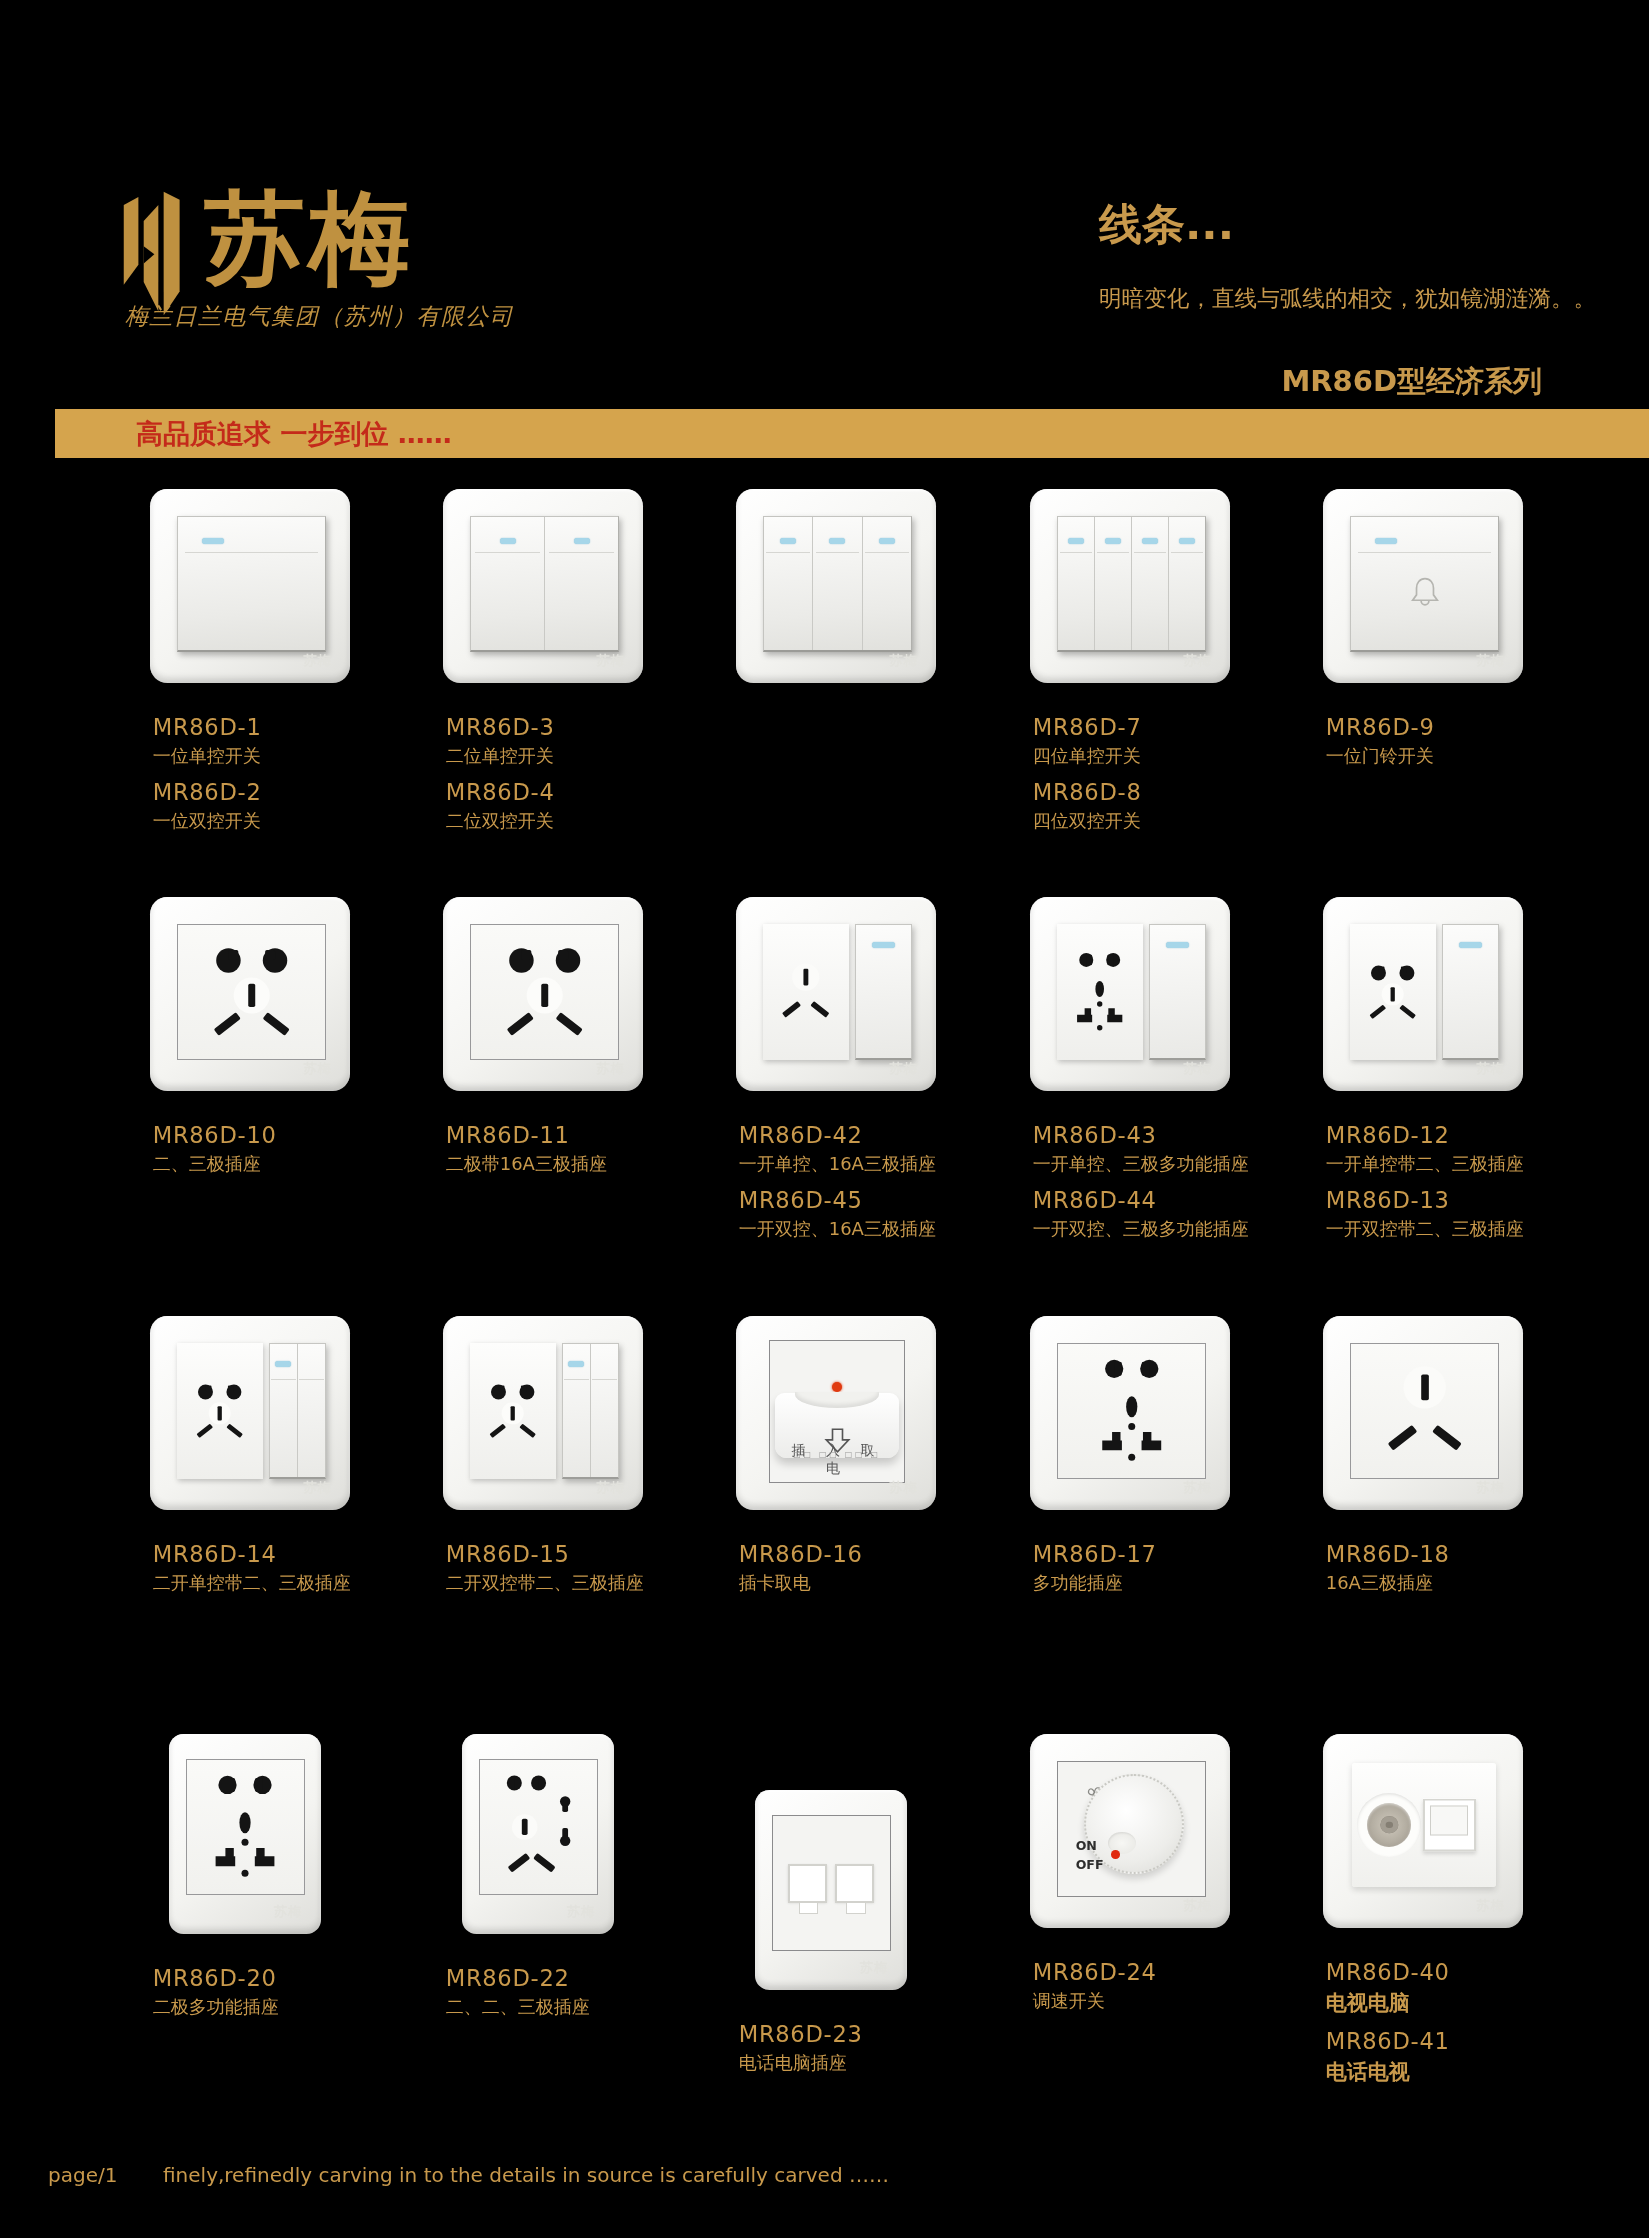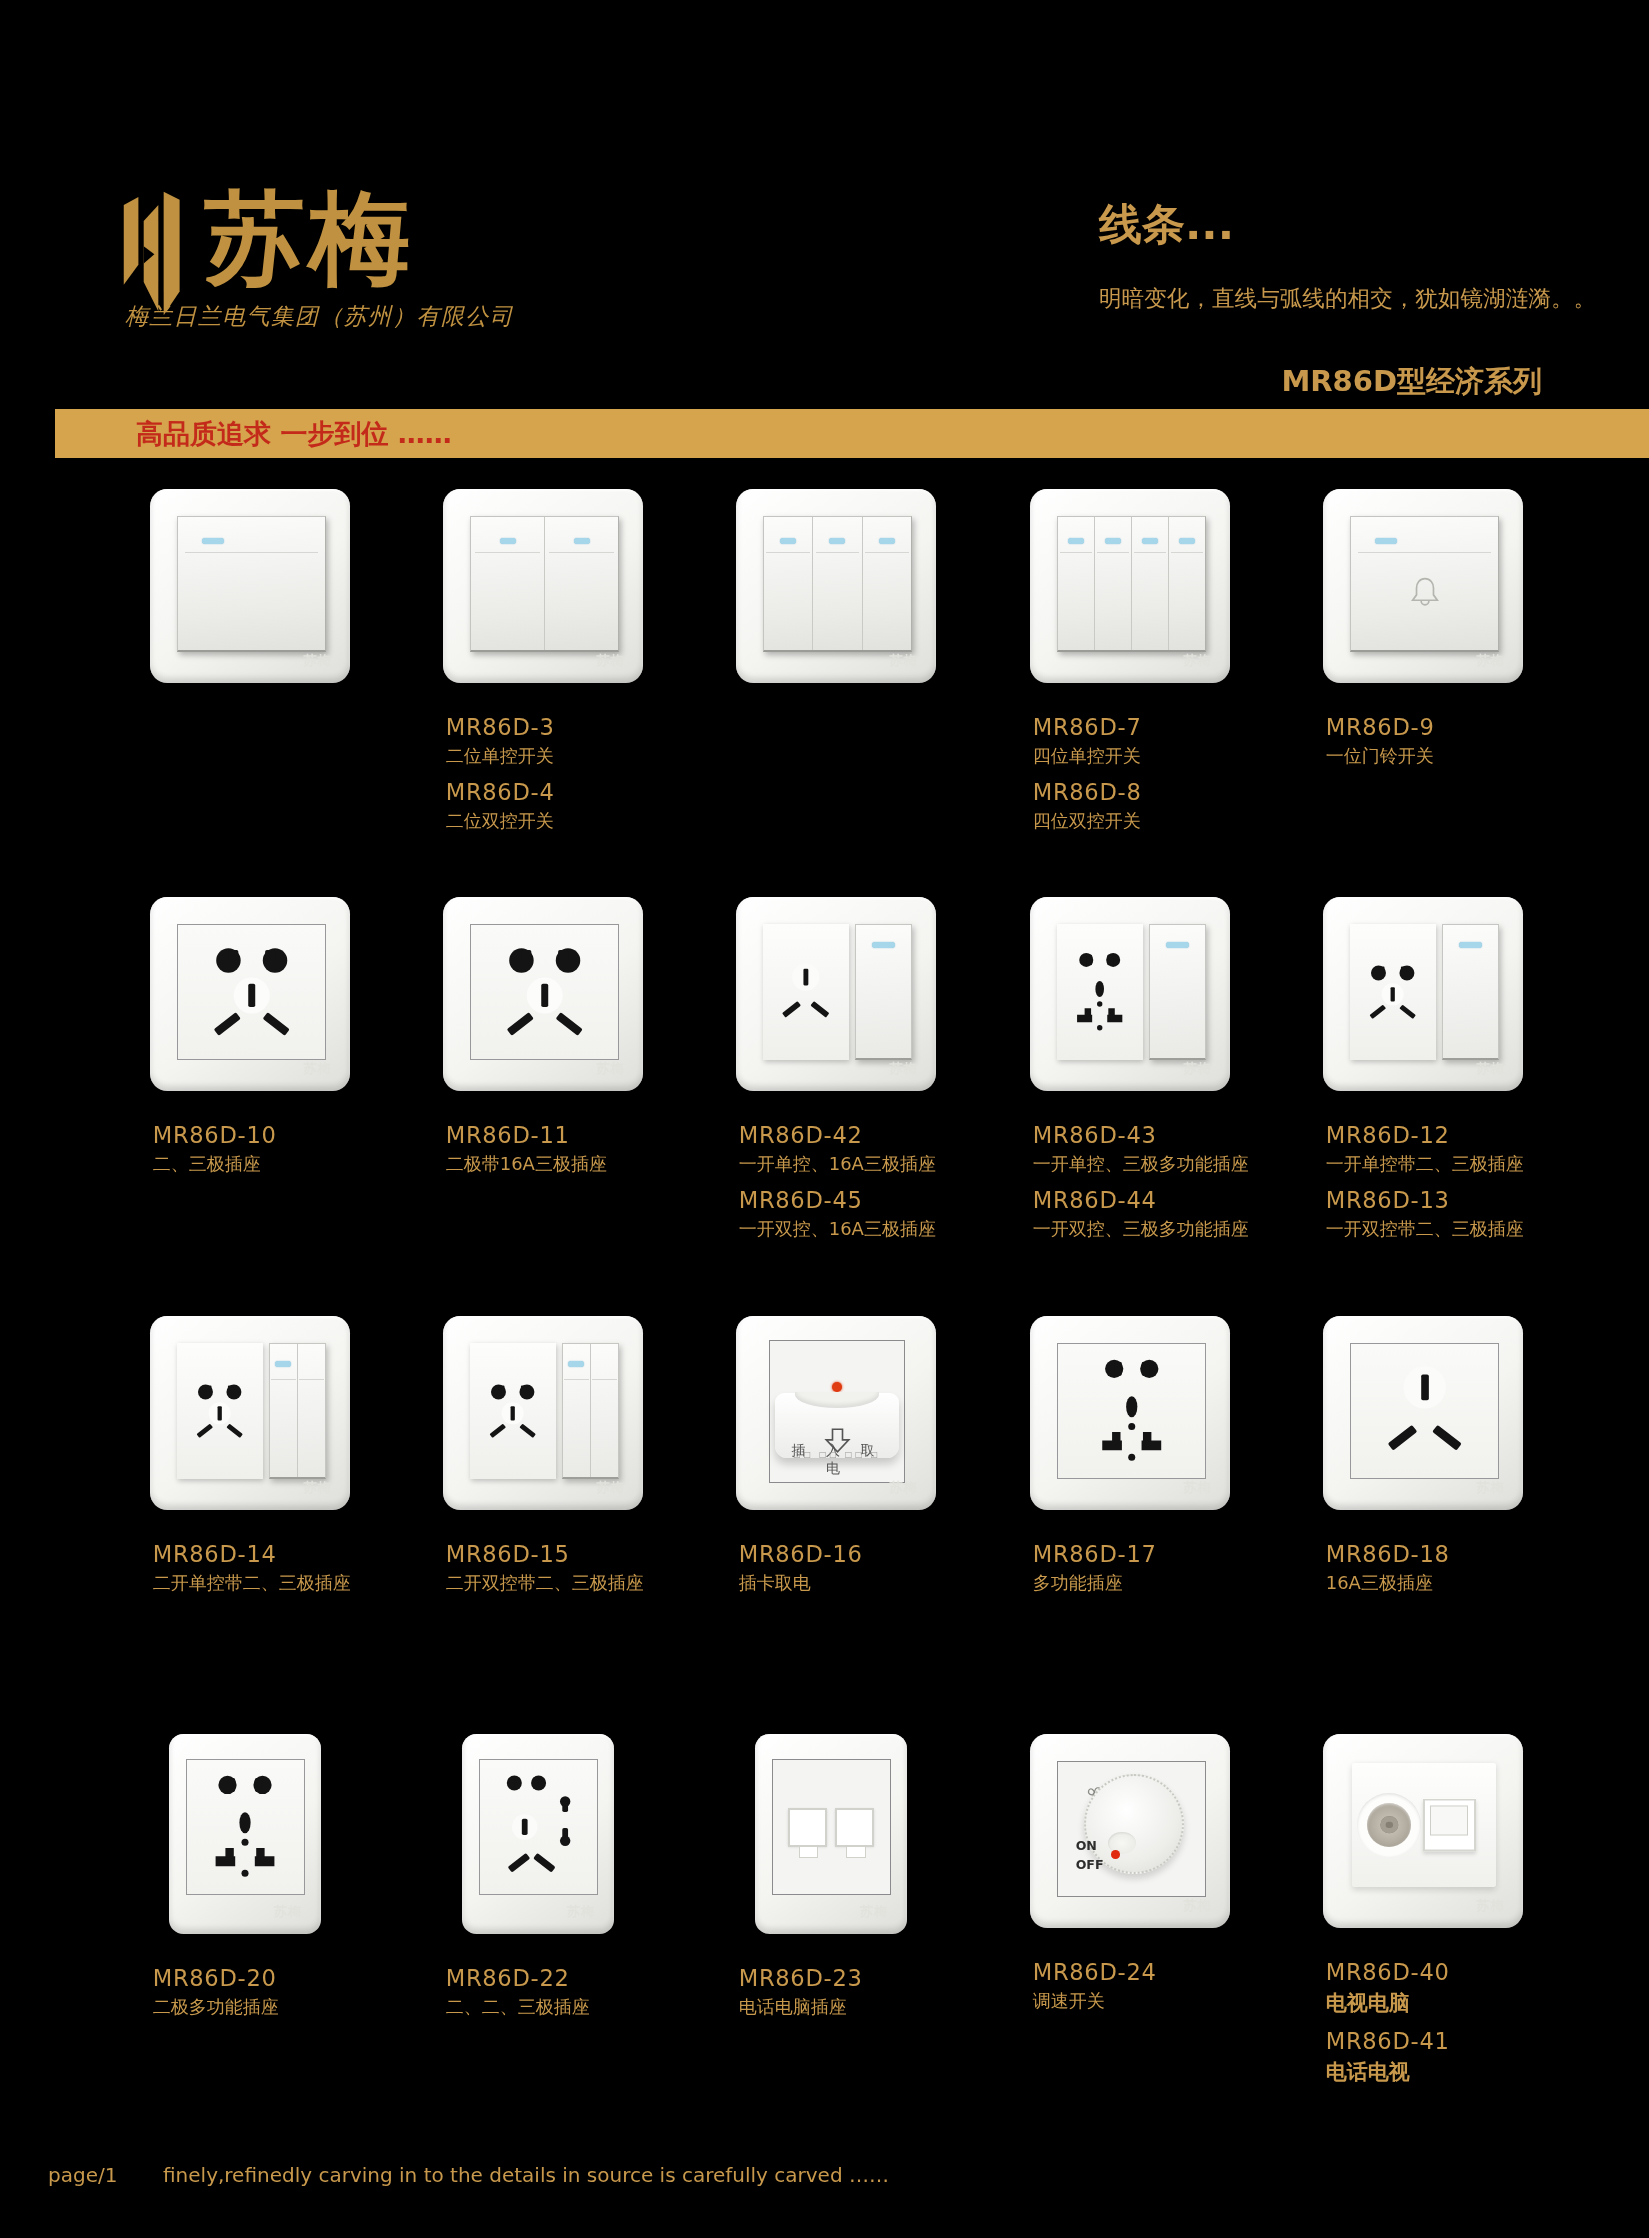--- a/index.html
+++ b/index.html
@@ -130,20 +130,26 @@
 <div id="grid">
     <div class="cell" style="left:150px;top:489px">
       <div class="plate">
         <div class="face rockers">
           <div class="rk">
             <span class="ind"></span>
           </div>
         </div>
         <span class="brand">苏梅</span>
       </div>
+      <div class="labels">
+        <div class="model">MR86D-1</div>
+        <div class="desc">一位单控开关</div>
+        <div class="model">MR86D-2</div>
+        <div class="desc">一位双控开关</div>
+      </div>
     </div>
     <div class="cell" style="left:443px;top:489px">
       <div class="plate">
         <div class="face rockers">
           <div class="rk sm">
             <span class="ind"></span>
           </div>
           <div class="rk sm">
             <span class="ind"></span>
           </div>
@@ -531,21 +537,21 @@
             </g>
           </svg>
         </div>
         <span class="brand">苏梅</span>
       </div>
       <div class="labels">
         <div class="model">MR86D-22</div>
         <div class="desc">二、二、三极插座</div>
       </div>
     </div>
-    <div class="cell" style="left:736px;top:1734px">
+    <div class="cell" style="left:736px;top:1790px">
       <div class="plate portrait">
         <div class="face pframe">
           <div class="jack l"></div>
           <div class="jack r"></div>
         </div>
         <span class="brand">苏梅</span>
       </div>
       <div class="labels">
         <div class="model">MR86D-23</div>
         <div class="desc">电话电脑插座</div>

